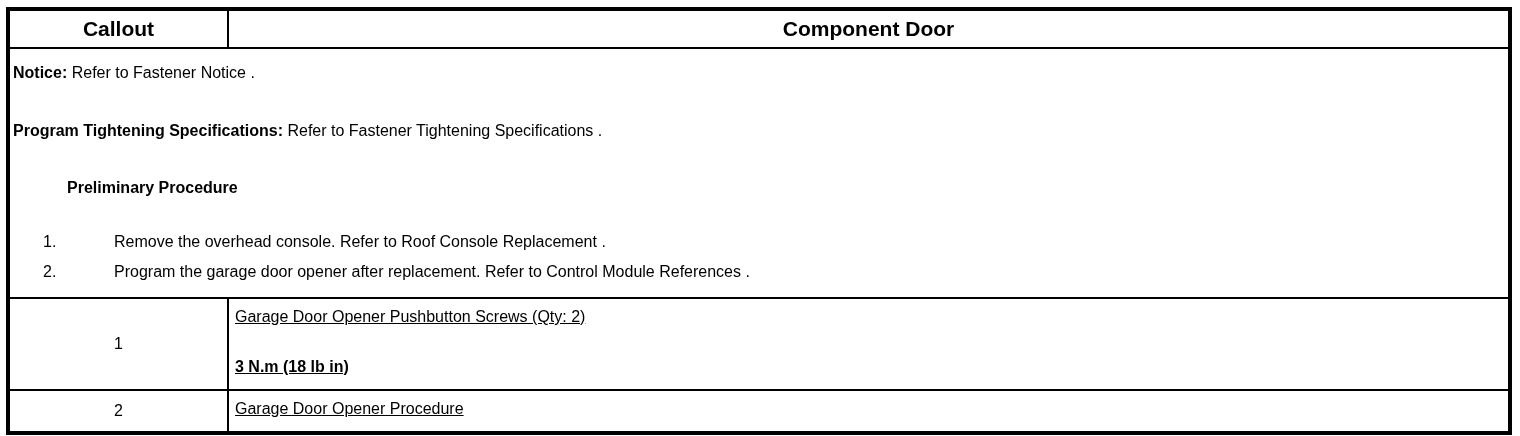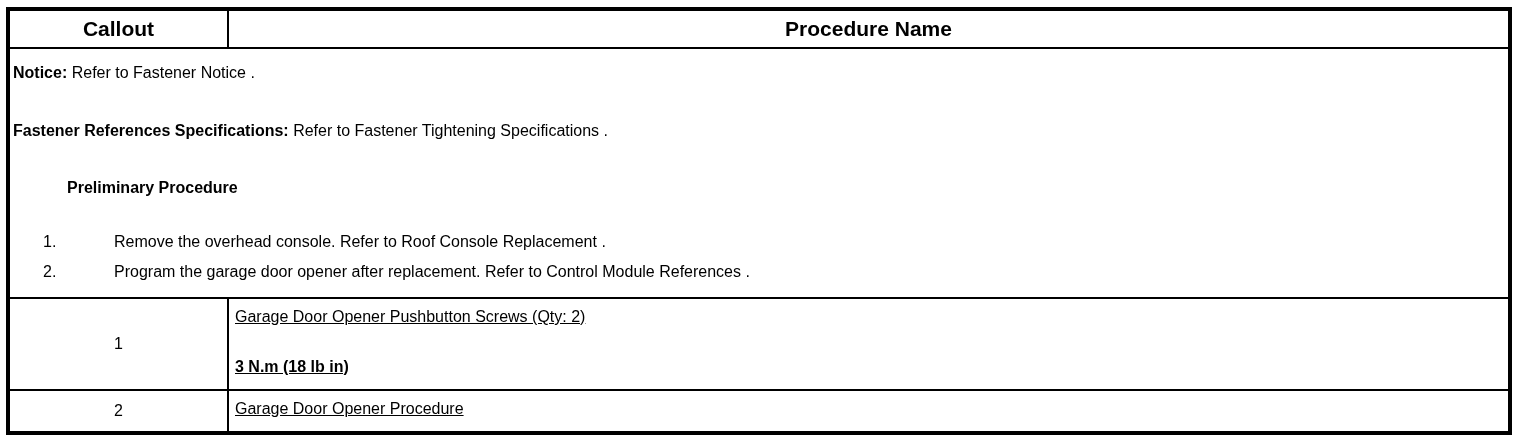--- a/index.html
+++ b/index.html
@@ -101,28 +101,28 @@
 
 <div class="page">
   <table class="spec-table">
     <colgroup>
       <col class="col-callout">
       <col class="col-name">
     </colgroup>
     <thead>
       <tr>
         <th class="header-cell">Callout</th>
-        <th class="header-cell">Procedure Name</th>
+        <th class="header-cell">Component Door</th>
       </tr>
     </thead>
     <tbody>
       <tr>
         <td colspan="2" class="notes-cell">
           <p class="note"><b>Notice:</b> <span>Refer to Fastener Notice .</span></p>
-          <p class="note"><b>Fastener References Specifications:</b> <span>Refer to Fastener Tightening Specifications .</span></p>
+          <p class="note"><b>Program Tightening Specifications:</b> <span>Refer to Fastener Tightening Specifications .</span></p>
           <p class="prelim">Preliminary Procedure</p>
           <div class="steps">
             <div class="step">
               <span class="step-num">1.</span>
               <span class="step-text">Remove the overhead console. Refer to Roof Console Replacement .</span>
             </div>
             <div class="step">
               <span class="step-num">2.</span>
               <span class="step-text">Program the garage door opener after replacement. Refer to Control Module References .</span>
             </div>

